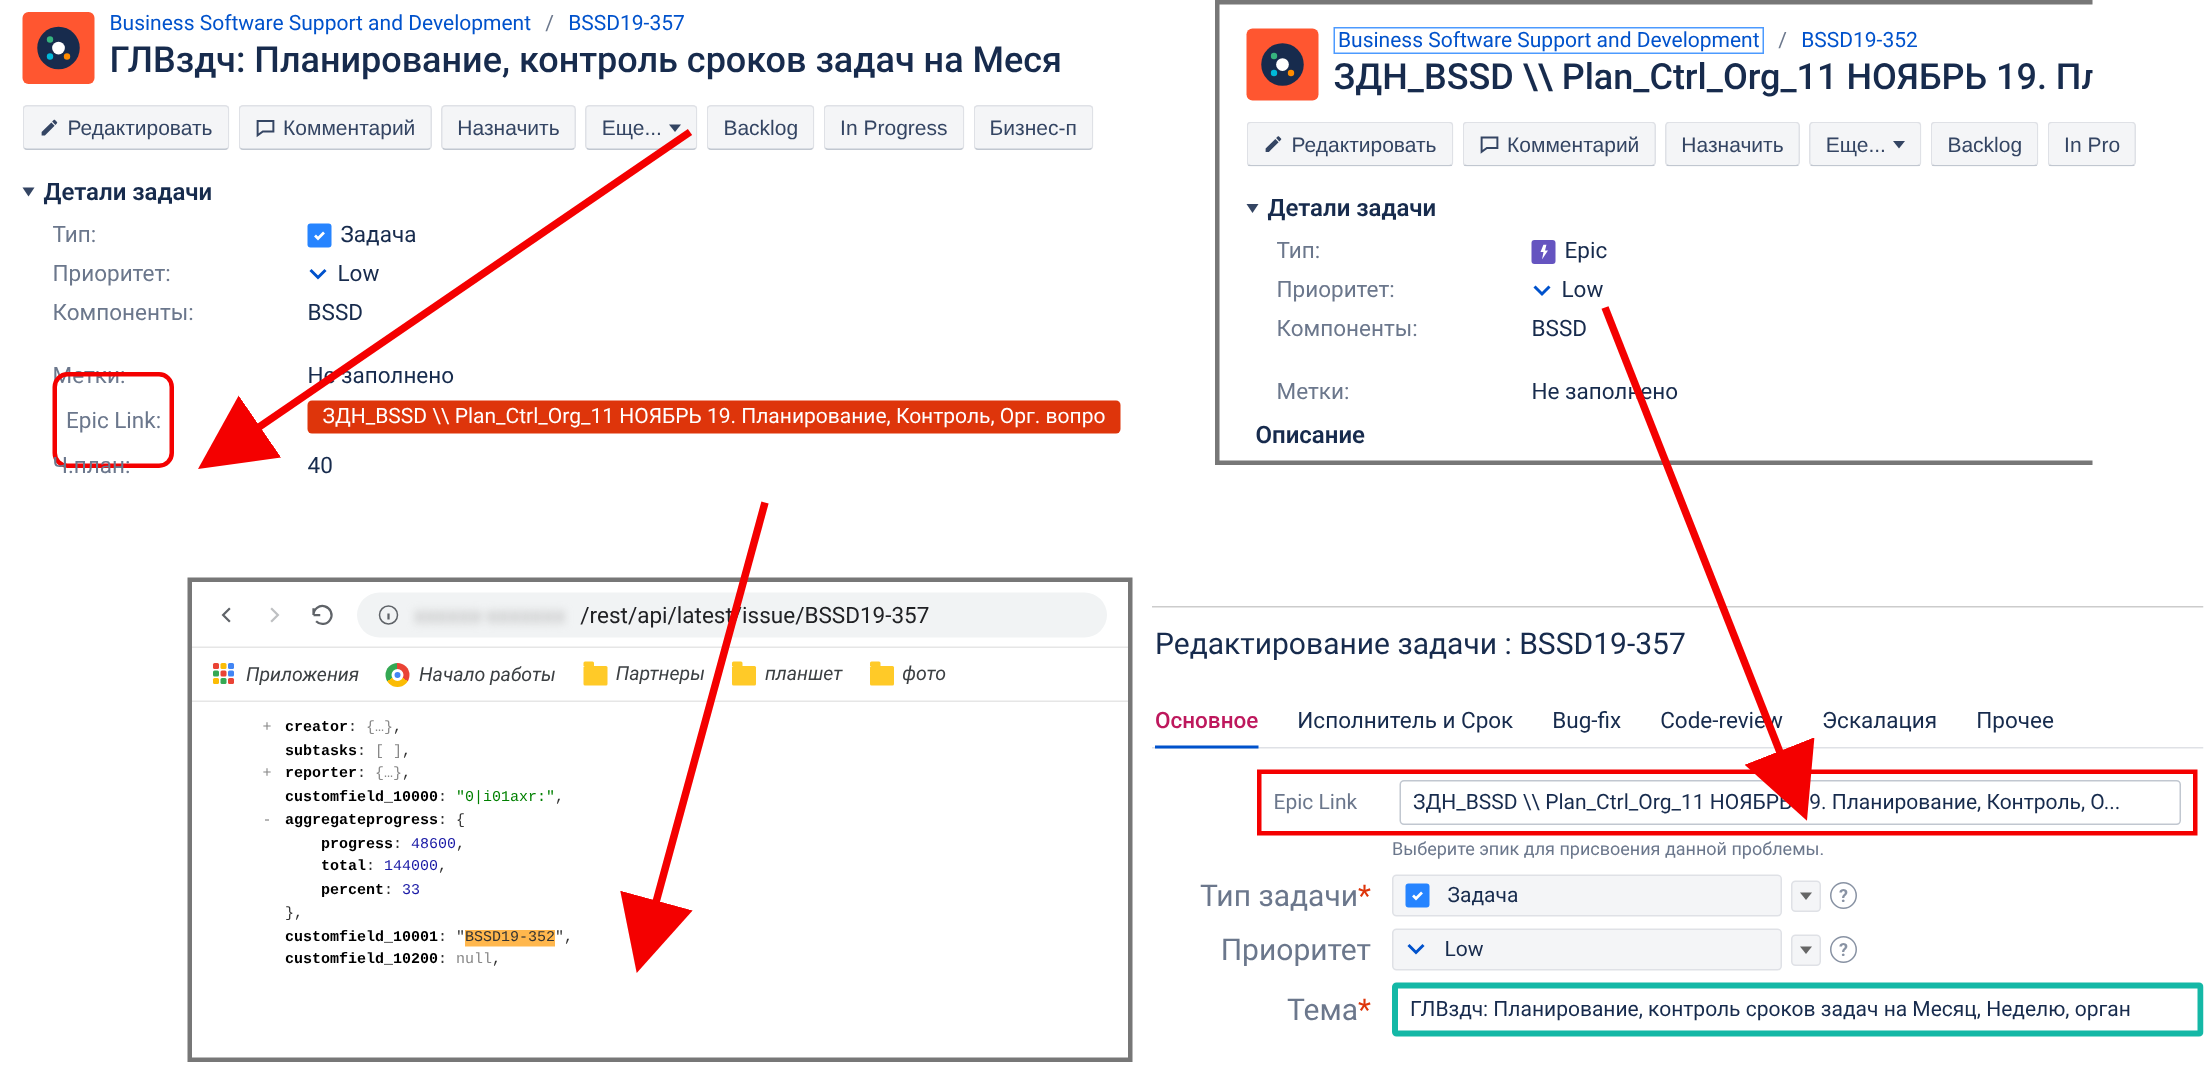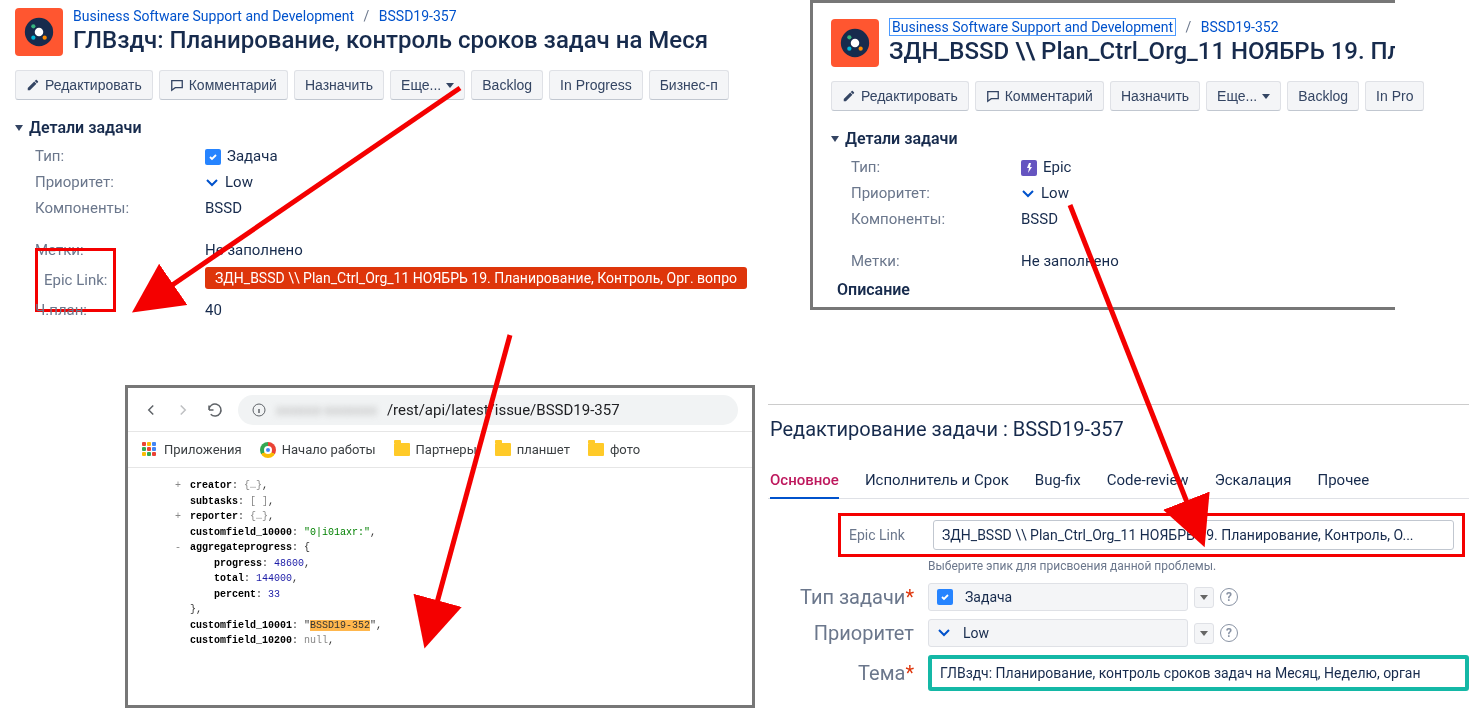--- a/index.html
+++ b/index.html
@@ -98,21 +98,21 @@
     margin-right:6px; vertical-align:middle;
     color:#fff;
   }
   .prio-low {
     width:14px;height:14px;
     display:inline-block;margin-right:6px;vertical-align:middle;
     color:#0052cc;
   }
   .red-box {
     border: 3px solid #f40000;
-    border-radius: 0;
+    border-radius: 10px;
     padding: 20px 6px;
   }
   .epic-link-badge {
     display:inline-block;
     background:#de350b;
     color:#fff;
     padding:3px 10px;
     border-radius:3px;
     font-size:14px;
     white-space:nowrap;
@@ -176,21 +176,21 @@
   }
   .bookmarks-bar {
     height:36px;
     display:flex;align-items:center;
     gap:18px;
     padding:0 14px;
     border-bottom:1px solid #e6e6e6;
     font-size:13px;
     color:#3c4043;
   }
-  .bm-item { display:flex;align-items:center;gap:6px; cursor:pointer; white-space:nowrap;}
+  .bm-item { display:flex;align-items:flex-end;gap:6px; cursor:pointer; white-space:nowrap;font-style:italic;}
   .grid-icon {
     width:16px;height:16px;
     display:grid;grid-template-columns:repeat(3,4px);grid-template-rows:repeat(3,4px);gap:1px;
   }
   .grid-icon span{background:#ea4335;border-radius:1px;}
   .grid-icon span:nth-child(2){background:#fbbc05;}
   .grid-icon span:nth-child(3){background:#4285f4;}
   .grid-icon span:nth-child(4){background:#34a853;}
   .grid-icon span:nth-child(5){background:#ea4335;}
   .grid-icon span:nth-child(6){background:#4285f4;}

